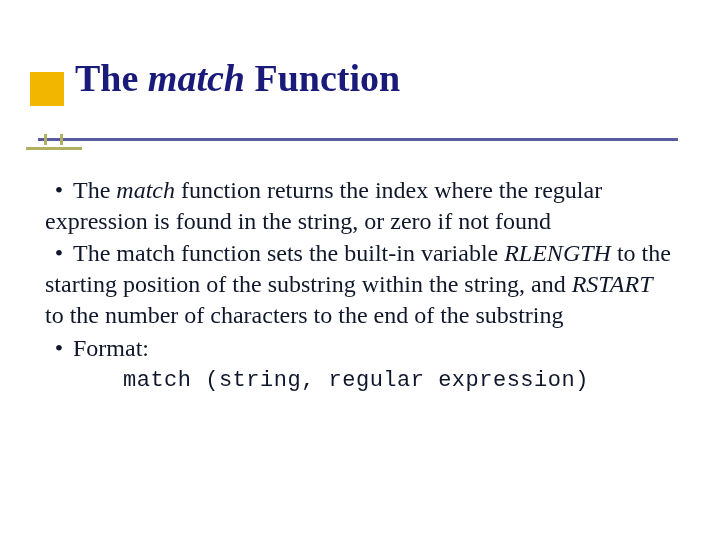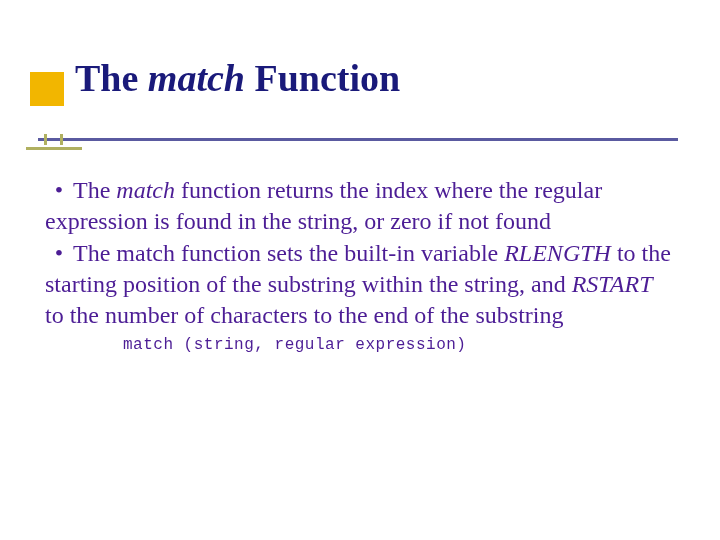--- a/index.html
+++ b/index.html
@@ -75,35 +75,35 @@
     background: #b0b060;
   }
   .tick.t1 { left: 44px; }
   .tick.t2 { left: 60px; }
   .body-area {
     position: absolute;
     top: 175px;
     left: 45px;
     width: 630px;
     font-size: 24px;
-    color: #4c1d95;
+    color: #0f172a;
     line-height: 1.28;
   }
   .bullet-item {
     margin-bottom: 2px;
   }
   .bullet-dot {
     display: inline-block;
     width: 28px;
     text-align: center;
   }
   .italic { font-style: italic; }
   .code-line {
     font-family: "Courier New", Courier, monospace;
-    font-size: 16px;
+    font-size: 22px;
     padding-left: 78px;
     margin-top: 4px;
     letter-spacing: 0.5px;
   }
 </style>
 </head>
 <body>
 
 <div class="slide">
 
@@ -124,18 +124,21 @@
   <div class="body-area">
 
     <div class="bullet-item">
       <span class="bullet-dot">•</span><span>The </span><span class="italic">match</span><span> function returns the index where the regular expression is found in the string, or zero if not found</span>
     </div>
 
     <div class="bullet-item">
       <span class="bullet-dot">•</span><span>The match function sets the built-in variable </span><span class="italic">RLENGTH</span><span> to the starting position of the substring within the string, and </span><span class="italic">RSTART</span><span> to the number of characters to the end of the substring</span>
     </div>
 
+    <div class="bullet-item">
+      <span class="bullet-dot">•</span><span>Format:</span>
+    </div>
 
     <div class="code-line">match (string, regular expression)</div>
 
   </div>
 
 </div>
 
 </body></html>

